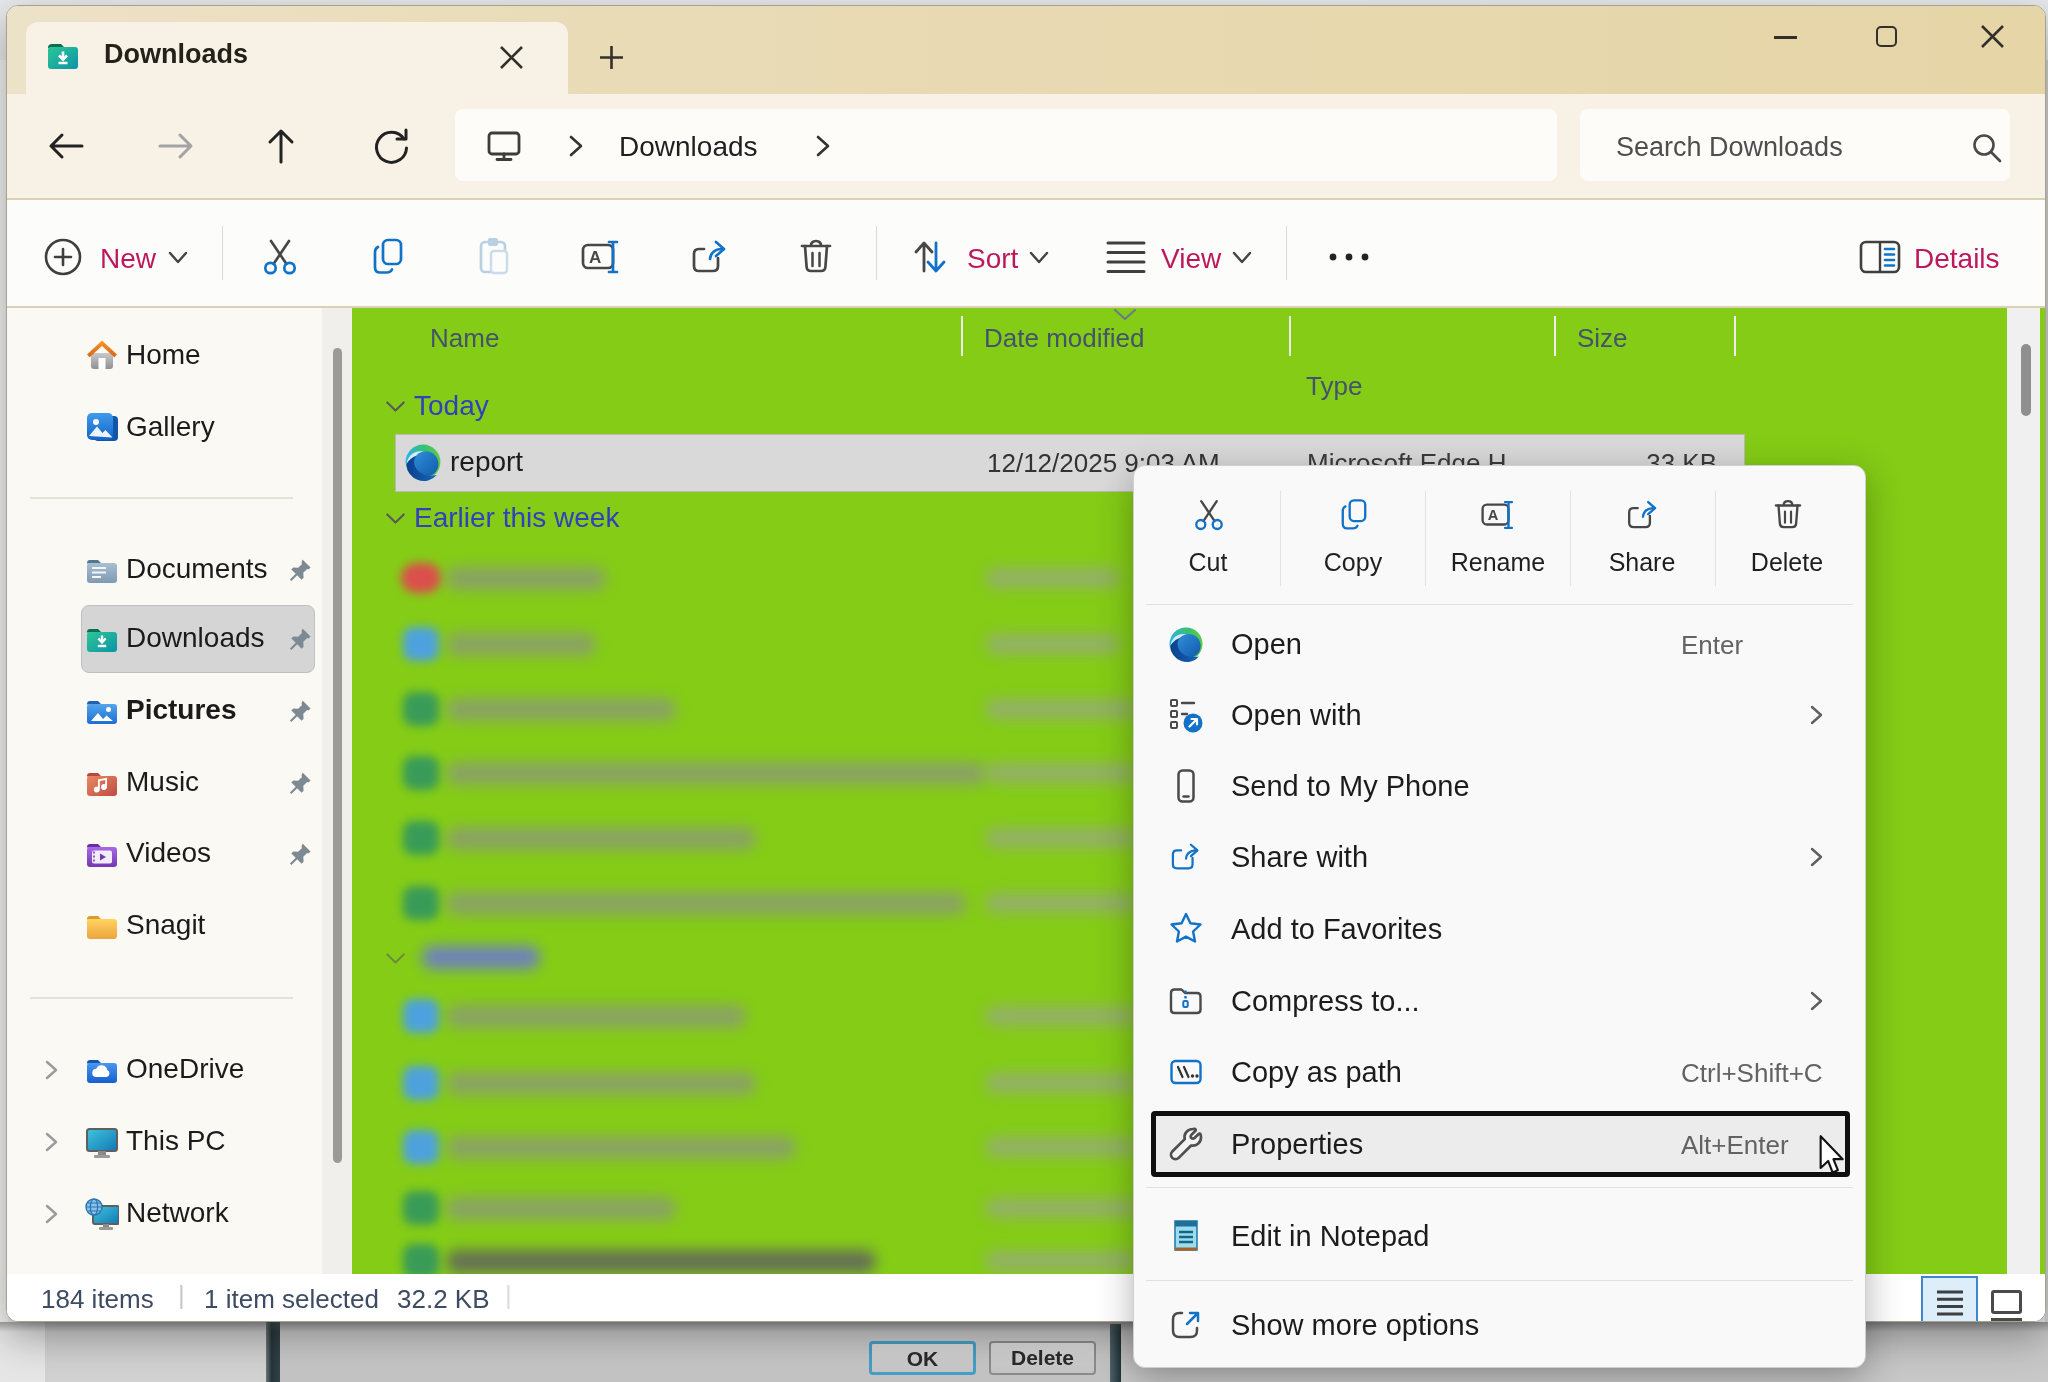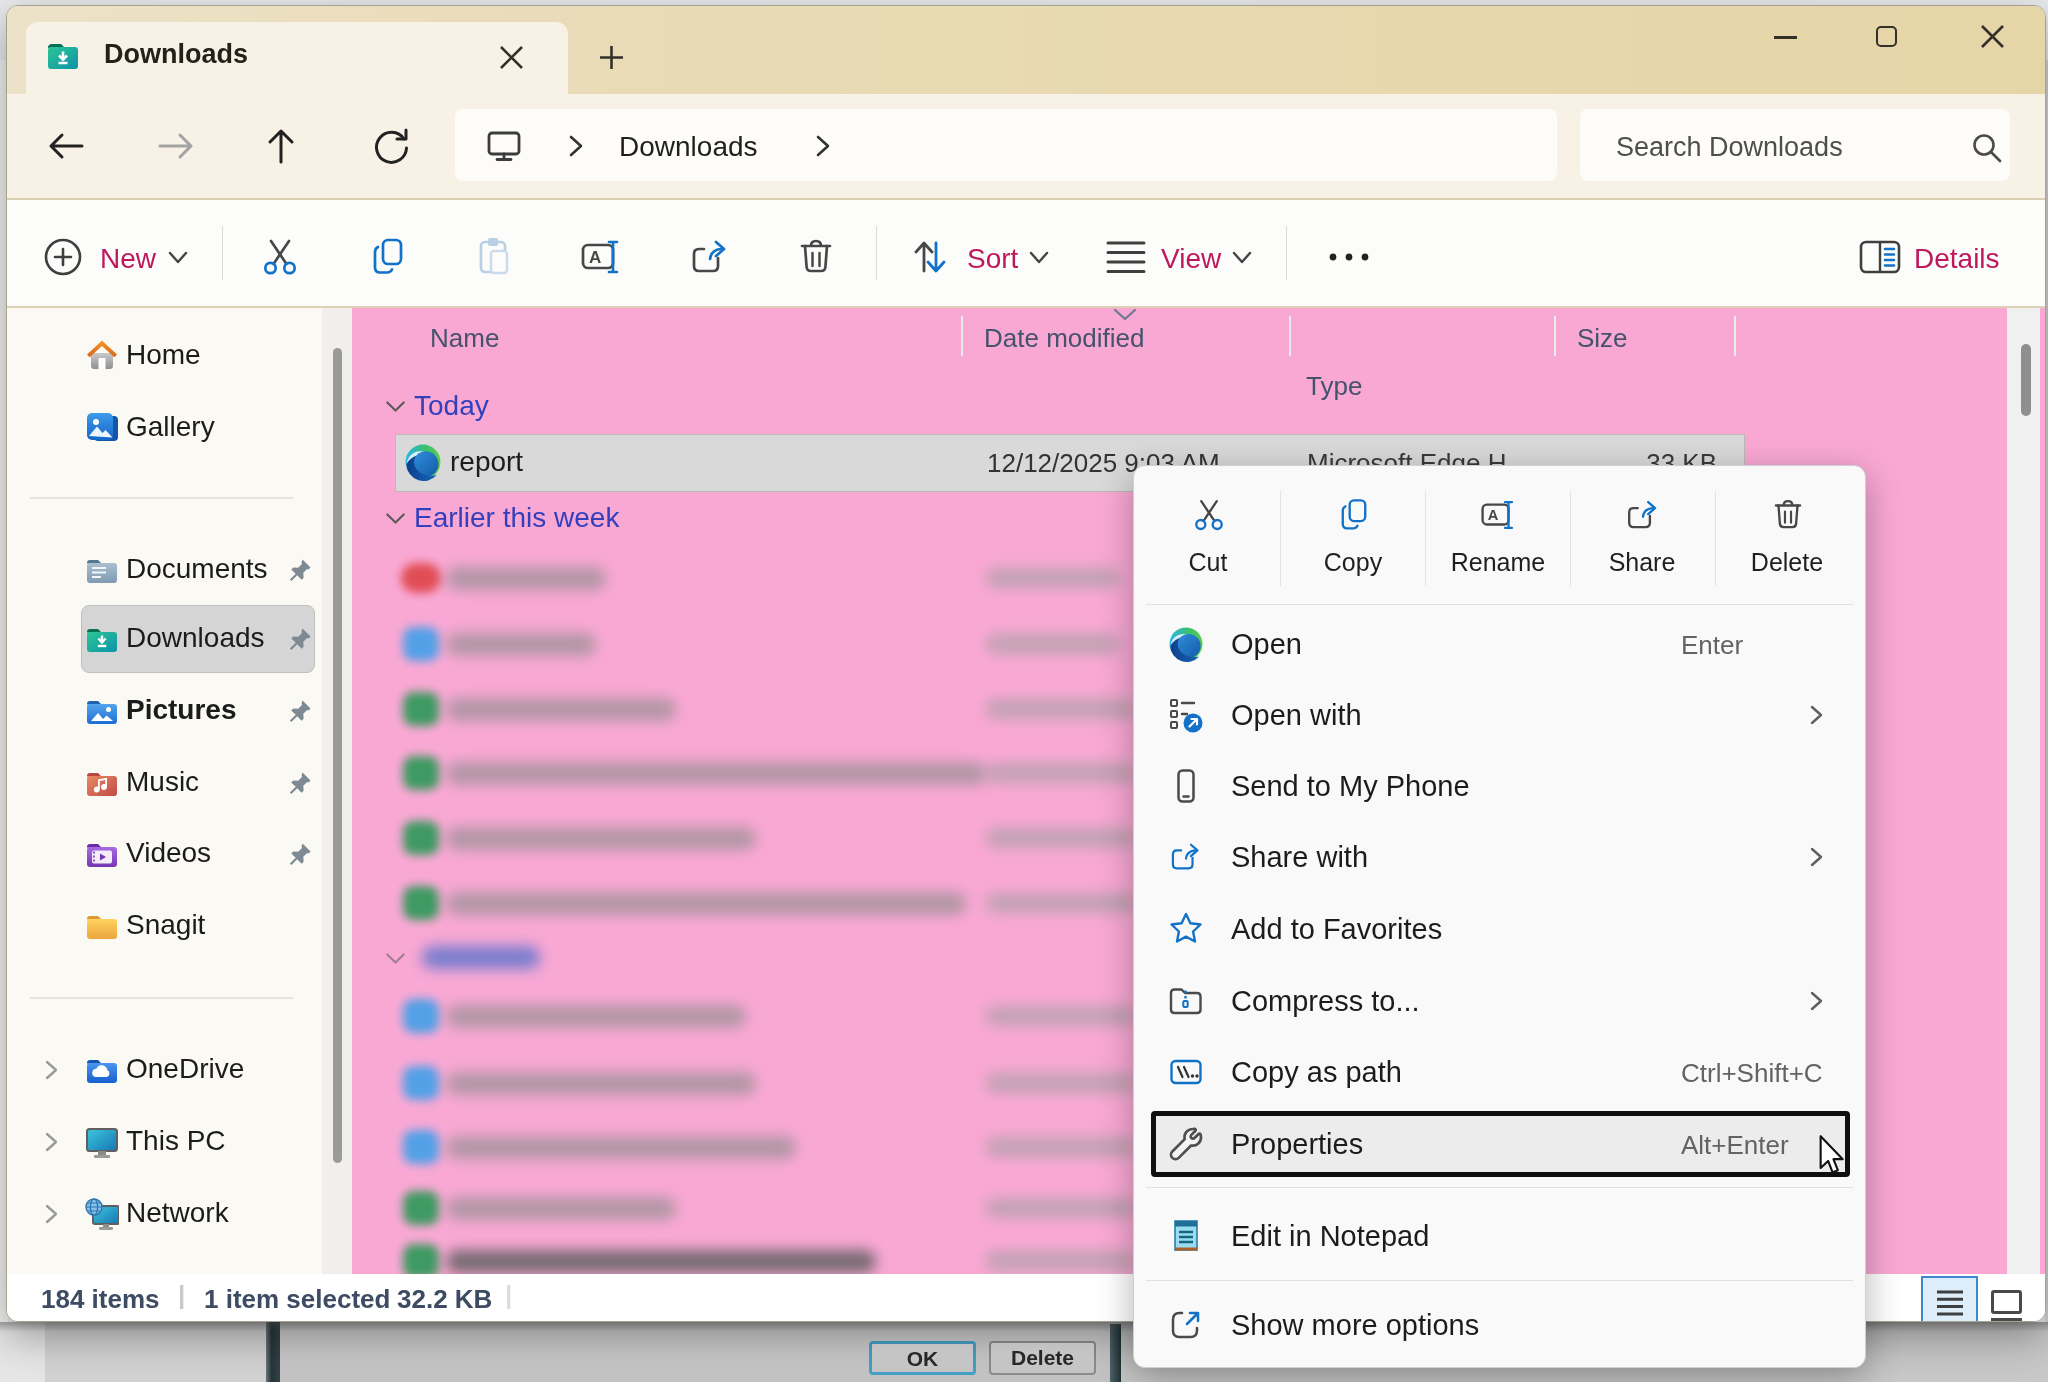--- a/index.html
+++ b/index.html
@@ -41,29 +41,29 @@
   #searchtext { left:1609px; top:38px; font-size:27px; color:#4e4e4e; }
   #crumb-downloads { left:612px; top:37px; font-size:28px; color:#1f1f1f; }
 
   
   #toolbar { left:0; top:192px; width:2038px; height:110px; background:#fcfcfa;
      border-top:2px solid #dbcfb4; border-bottom:2px solid #dbcfb4; }
   .tdiv { top:26px; width:1px; height:54px; background:#d9d9d9; }
   .tlabel { font-size:28px; color:#be185d; }
 
   
-  #content { left:0; top:302px; width:2038px; height:966px; background:#f9a8d4; overflow:hidden; }
+  #content { left:0; top:302px; width:2038px; height:966px; background:#84cc16; overflow:hidden; }
   #sidebar { left:0; top:0; width:315px; height:966px; background:#fbf9f4; }
   #sidetrack { left:315px; top:0; width:30px; height:966px; background:#f1efeb; }
   #sidethumb { left:11px; top:40px; width:9px; height:815px; background:#9a9a97; border-radius:5px; }
   #mainscroll { left:2000px; top:0; width:33px; height:966px; background:#f0f0f0; }
   #mainthumb { left:14px; top:36px; width:10px; height:72px; background:#8f8f8f; border-radius:5px; }
 
   
-  #statusbar { left:0; top:1268px; width:2038px; height:48px; background:#fff; font-size:26px; color:#3d4b63;font-weight:bold; }
+  #statusbar { left:0; top:1268px; width:2038px; height:48px; background:#fff; font-size:26px; color:#3d4b63; }
   #viewtoggle1 { left:1914px; top:2px; width:57px; height:50px; background:#ddedfa; border:2px solid #3d87cd; }
   #viewtoggle2 { left:1984px; top:16px; width:31px; height:24px; border:3px solid #4a4a4a; border-radius:3px; }
   #viewtoggle2b { left:1984px; top:44px; width:31px; height:3px; background:#4a4a4a; }
 
   .sideitem { left:119px; font-size:28px; color:#1b1b1b; }
   .sidesel { left:74px; width:234px; height:68px; background:#d5d5d5; border:1px solid #c0c0c0; border-radius:8px; }
   .sidediv { left:23px; width:263px; height:2px; background:#e6e2d8; }
 
   .colhead { font-size:26px; color:#44536b; }
   .colsep { top:8px; width:2px; height:40px; background:#ececec; }

